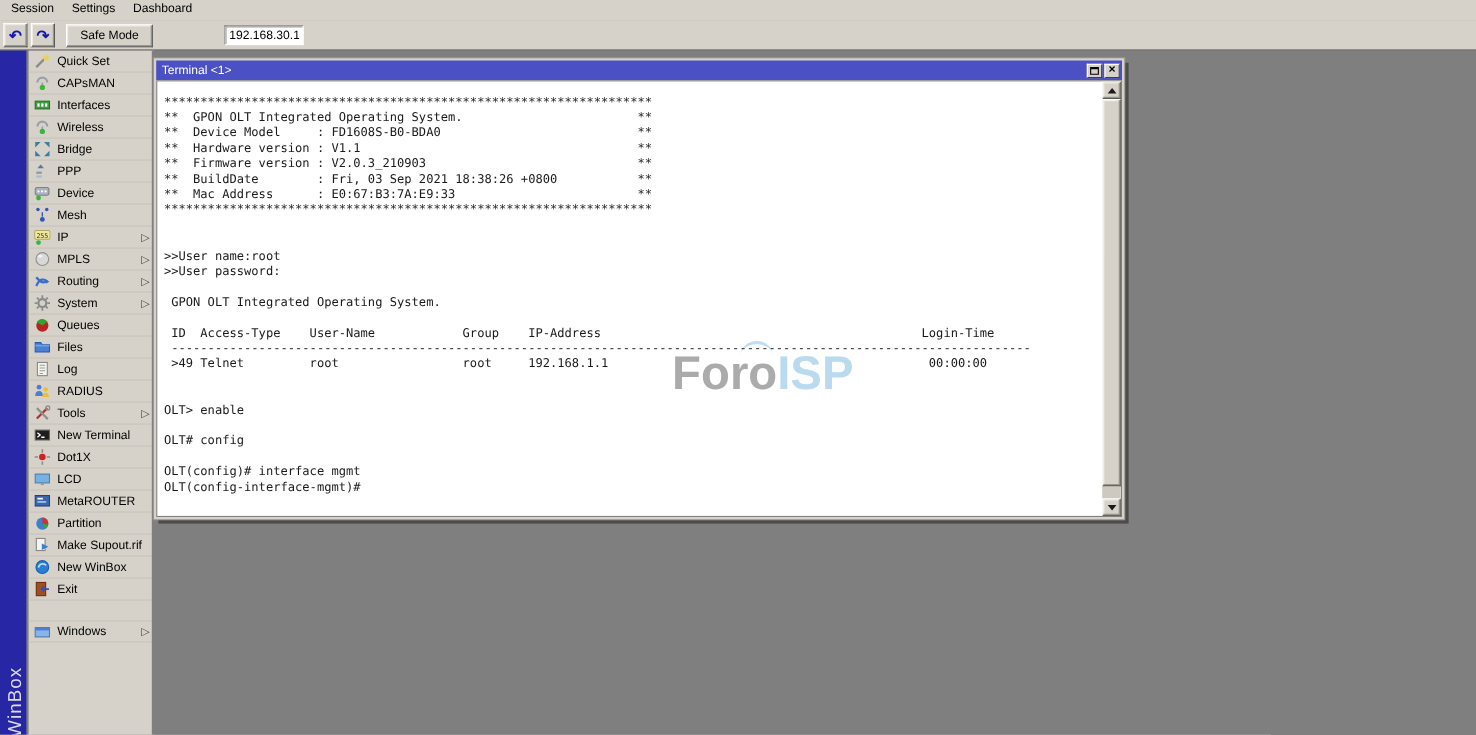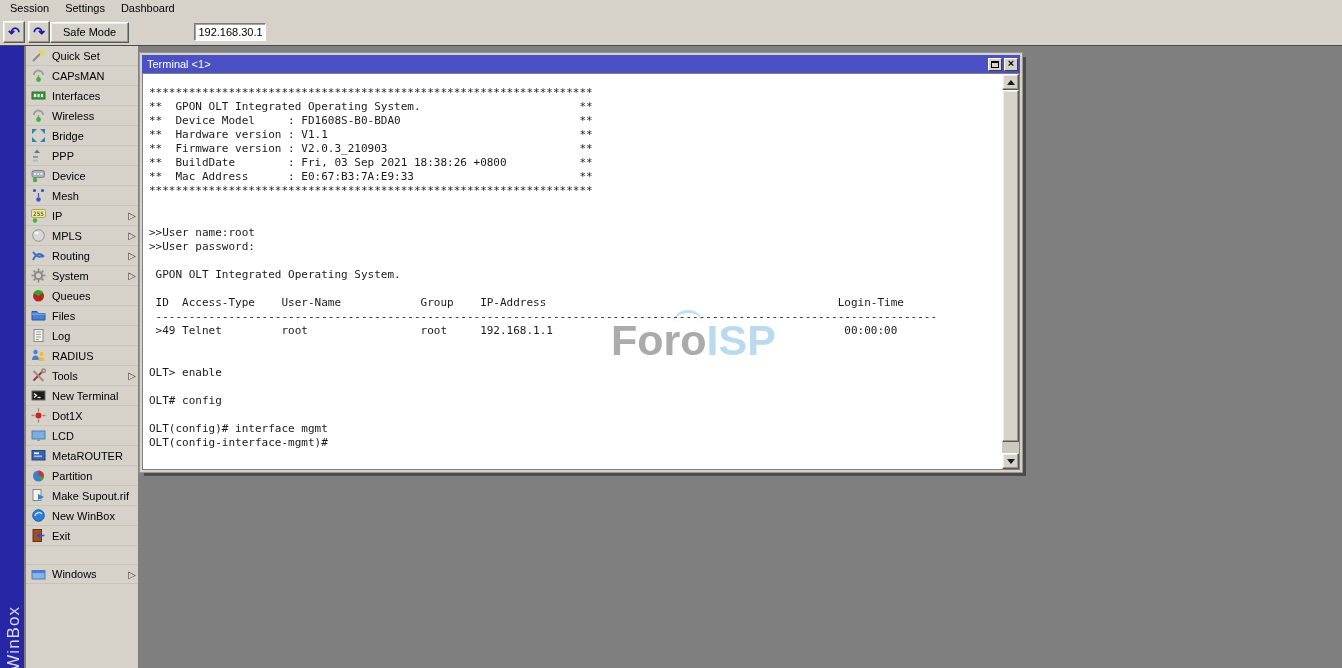--- a/index.html
+++ b/index.html
@@ -8,21 +8,21 @@
 
   
   .menubar { position:absolute; left:0; top:0; width:1342px; height:19px; background:#d6d2c9; display:flex; align-items:flex-start; padding-left:2px; }
   .menu-item { font-size:11px; color:#000; padding:2px 8px; cursor:default; }
 
   
   .toolbar { position:absolute; left:0; top:19px; width:1342px; height:27px; background:#d6d2c9; border-bottom:1px solid #4a4a4a; display:flex; align-items:center; }
   .btn3d { background:#d6d2c9; border:1px solid; border-color:#ffffff #5a5a5a #5a5a5a #ffffff; box-shadow:inset -1px -1px 0 #9a968e, inset 1px 1px 0 #efece5; display:flex; align-items:center; justify-content:center; }
   .tb-iconbtn { width:22px; height:22px; margin-left:3px; }
   .tb-iconbtn .arrow-glyph { font-size:14px; font-weight:bold; color:#1515b0; line-height:1; }
-  .safe-mode { height:21px; padding:0 12px; margin-left:0; font-size:11px; color:#000; }
+  .safe-mode { height:21px; padding:0 12px; margin-left:10px; font-size:11px; color:#000; }
   .session-label { font-size:11px; margin-left:18px;margin-top:44px; }
   .session-input { width:72px; height:18px; margin-left:5px; border:1px solid; border-color:#7a7a7a #ffffff #ffffff #7a7a7a; box-shadow:inset 1px 1px 0 #a8a49c; background:#fff; font-size:11px; padding:0 3px; font-family:"Liberation Sans",sans-serif; }
 
   
   .brand-strip { position:absolute; left:0; top:46px; width:24px; height:622px; background:#2727a5; overflow:hidden; }
   .brand-text { position:absolute; left:4px; top:714px; transform:rotate(-90deg); transform-origin:0 0; font-size:17px; color:#dcdce8; white-space:nowrap; letter-spacing:1px; }
 
   
   .sidebar { position:absolute; left:26px; top:46px; width:114px; height:622px; background:#d6d2c9; }
   .sb-item { height:20px; display:flex; align-items:center; padding-left:5px; border-bottom:1px solid #c8c4ba; cursor:default; position:relative; }

